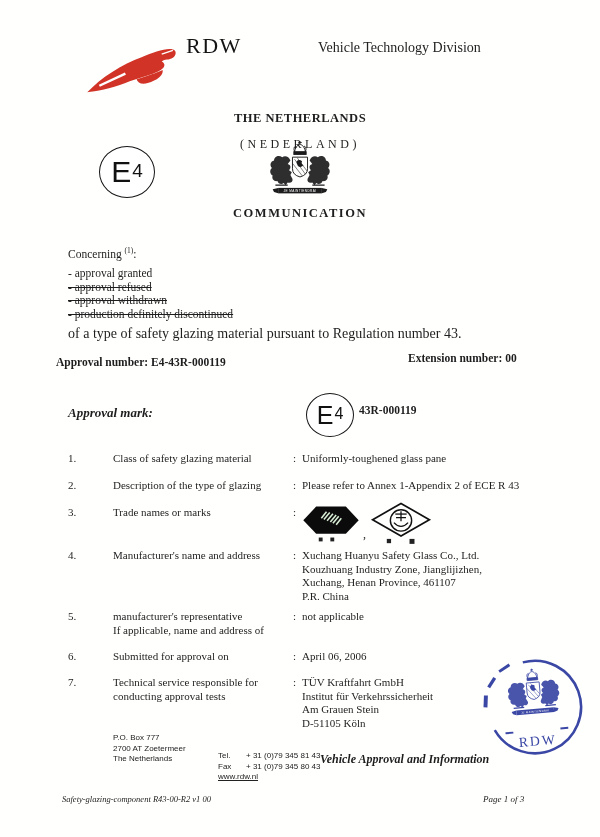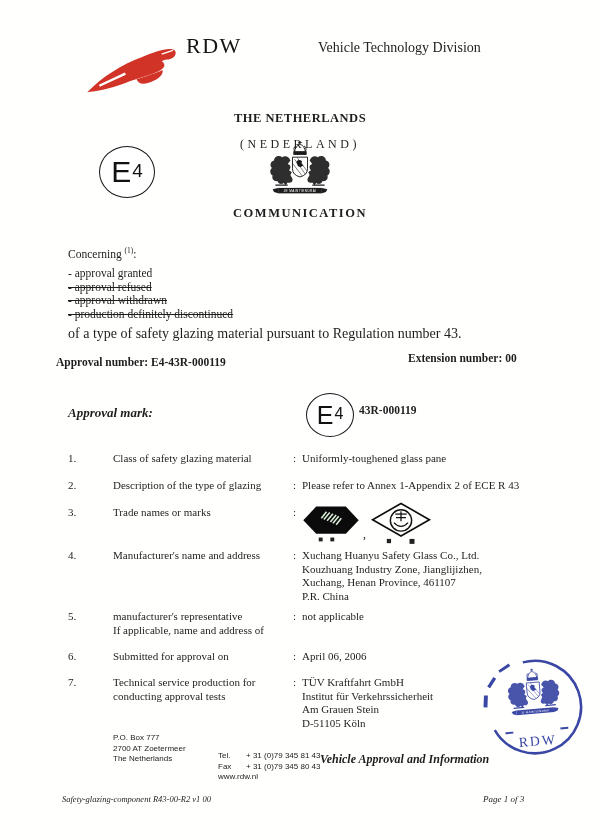--- a/index.html
+++ b/index.html
@@ -49,21 +49,21 @@
   
   .item-row{position:absolute;left:68px;right:16px;display:flex;font-size:11px;line-height:13.5px;}
   .item-num{width:45px;flex:none;}
   .item-label{width:180px;flex:none;}
   .item-val{flex:1;display:flex;}
   .item-colon{width:9px;flex:none;}
 
   
   .contact{font-family:"Liberation Sans", sans-serif;font-size:8px;line-height:10.5px;color:#222;}
   .contact-grid{display:grid;grid-template-columns:22px auto;column-gap:6px;}
-  .weblink{}
+  .weblink{text-decoration:underline;}
   .dept{font-size:12px;font-weight:bold;font-style:italic;}
   .docref{font-size:8.5px;font-style:italic;}
   .pagenum{font-size:9px;font-style:italic;}
 
   .stamp-wrap{transform:rotate(-5deg);color:var(--stamp_blue,#3948a5);}
   .crest{color:#1c1c1c;}
   svg{display:block;}
 </style>
 </head>
 <body>
@@ -240,21 +240,21 @@
         <span class="item-colon">:</span>
       <div>
           <div>April 06, 2006</div>
         </div>
       </div>
   </div>
 
   <div class="item-row" style="top:676px;">
     <div class="item-num">7.</div>
     <div class="item-label">
-      <div>Technical service production for</div>
+      <div>Technical service responsible for</div>
       <div>conducting approval tests</div>
     </div>
     <div class="item-val">
         <span class="item-colon">:</span>
       <div>
         <div>TÜV Kraftfahrt GmbH</div>
         <div>Institut für Verkehrssicherheit</div>
         <div>Am Grauen Stein</div>
         <div>D-51105 Köln</div>
       </div>

